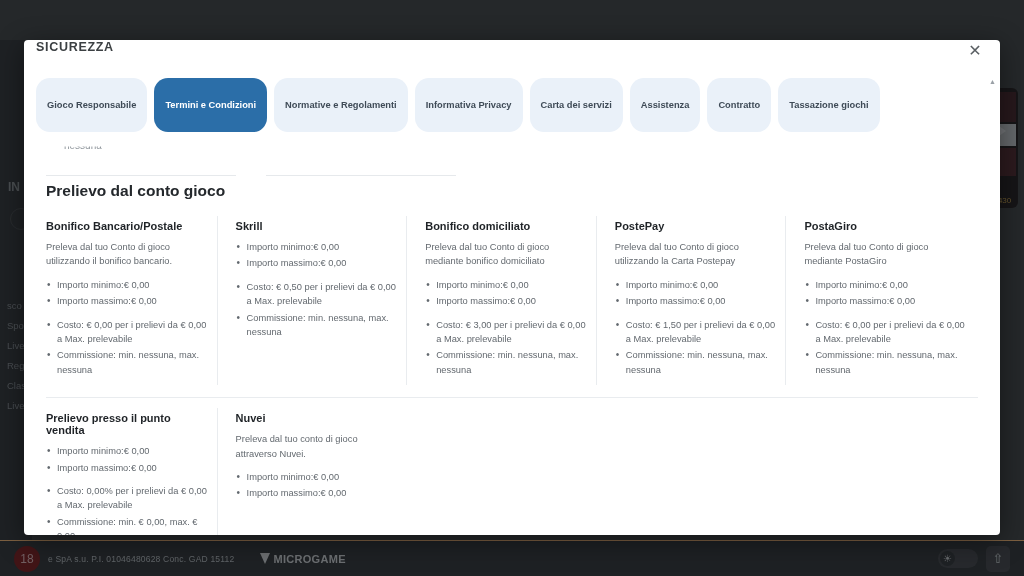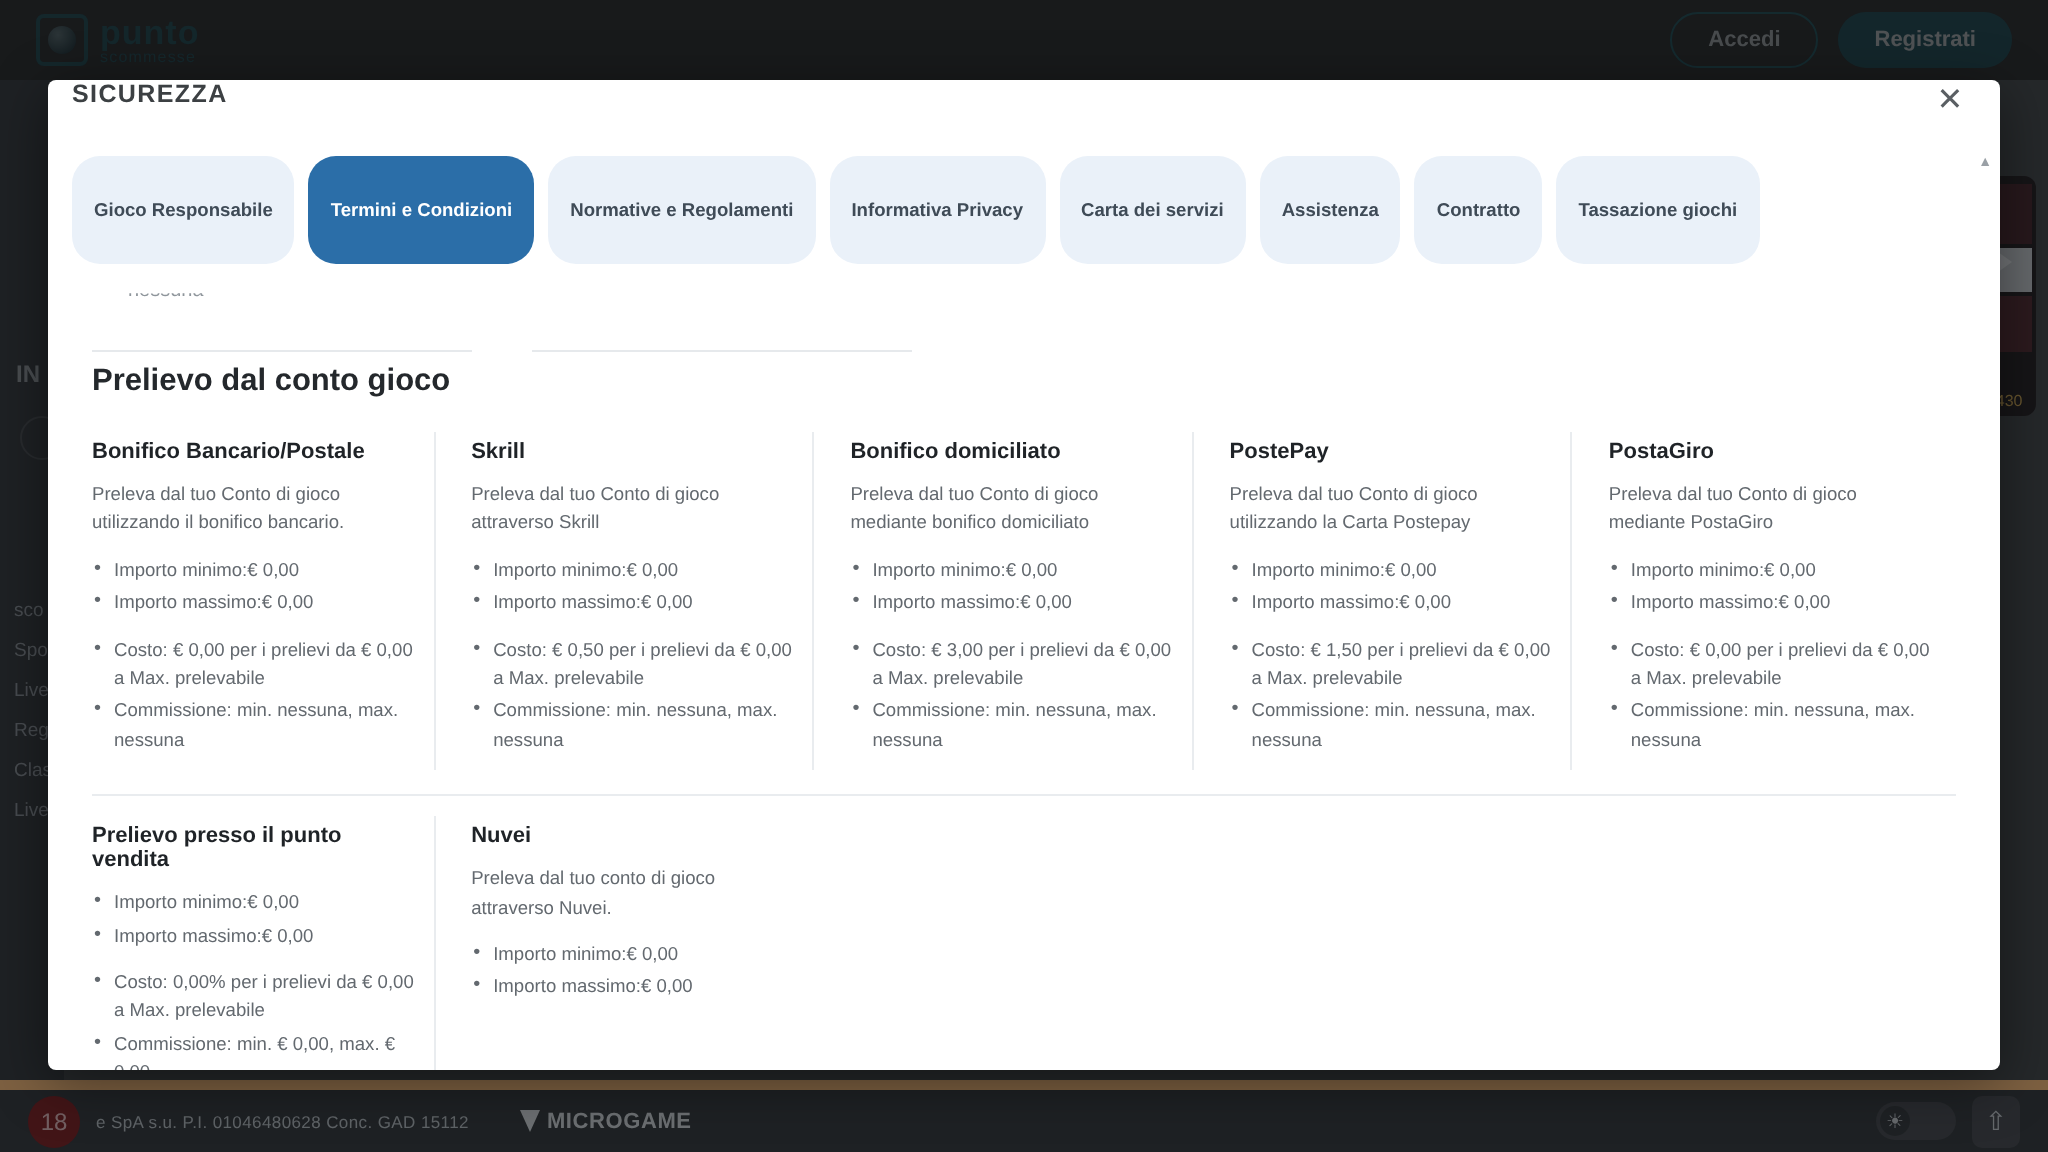--- a/index.html
+++ b/index.html
@@ -85,21 +85,21 @@
     opacity: .9;
   }
   .bg-watermark {
     position: absolute; right: 24px; bottom: 62px; width: 42px; height: 42px;
     border-radius: 50%; border: 1px solid #4a4e52; opacity: .35;
   }
 
   .bg-footer {
     position: absolute; left: 0; right: 0; bottom: 0; height: 36px;
     background: #2b2f33; display: flex; align-items: center; padding: 0 14px;
-    border-top: 5px solid #fdba74;
+    border-top: 1px solid #fdba74;
   }
   .foot-badge {
     width: 26px; height: 26px; border-radius: 50%; background: #7a1418;
     display: flex; align-items: center; justify-content: center; flex: none;
   }
   .foot-badge span { color: #e4b9bb; font-size: 12px; }
   .foot-text { font-size: 8.5px; color: #b9c0c6; margin-left: 8px; white-space: nowrap; letter-spacing: .2px; }
   .foot-brand {
     margin-left: 26px; display: flex; align-items: center; gap: 3px;
     font-size: 11px; font-weight: bold; color: #d7dce0; letter-spacing: .3px;
@@ -215,35 +215,20 @@
     font-size: 7px; color: #9aa0a6;
   }
 </style>
 </head>
 <body>
 
 <div id="page">
 
   <div class="bg-layer">
 
-    <div class="bg-header">
-      <div class="logo-wrap">
-        <span class="logo-mark">
-            <i></i>
-          </span>
-        <span class="logo-text">
-          <b>punto</b>
-          <s>scommesse</s>
-        </span>
-      </div>
-      <div class="hdr-actions">
-        <button class="btn-accedi">Accedi</button>
-        <button class="btn-registrati">Registrati</button>
-      </div>
-    </div>
 
     <div class="bg-card-left"></div>
     <div class="bg-card-right">
       <div class="strip1"></div>
         <div class="strip2"></div>
         <div class="strip3"></div>
       <div class="lbl">ot 430</div>
     </div>
     <div class="bg-chevron"></div>
     <div class="bg-watermark"></div>
@@ -318,21 +303,20 @@
           <ul class="card-list">
             <li>Importo minimo:€ 0,00</li>
             <li>Importo massimo:€ 0,00</li>
             <li class="gap">Costo: € 0,00 per i prelievi da € 0,00 a Max. prelevabile</li>
             <li>Commissione: min. nessuna, max. nessuna</li>
           </ul>
         </div>
 
         <div class="cell bordered">
           <div class="card-title">Skrill</div>
-          <div class="card-desc">Preleva dal tuo Conto di gioco attraverso Skrill</div>
           <ul class="card-list">
             <li>Importo minimo:€ 0,00</li>
             <li>Importo massimo:€ 0,00</li>
             <li class="gap">Costo: € 0,50 per i prelievi da € 0,00 a Max. prelevabile</li>
             <li>Commissione: min. nessuna, max. nessuna</li>
           </ul>
         </div>
 
         <div class="cell bordered">
           <div class="card-title">Bonifico domiciliato</div>

